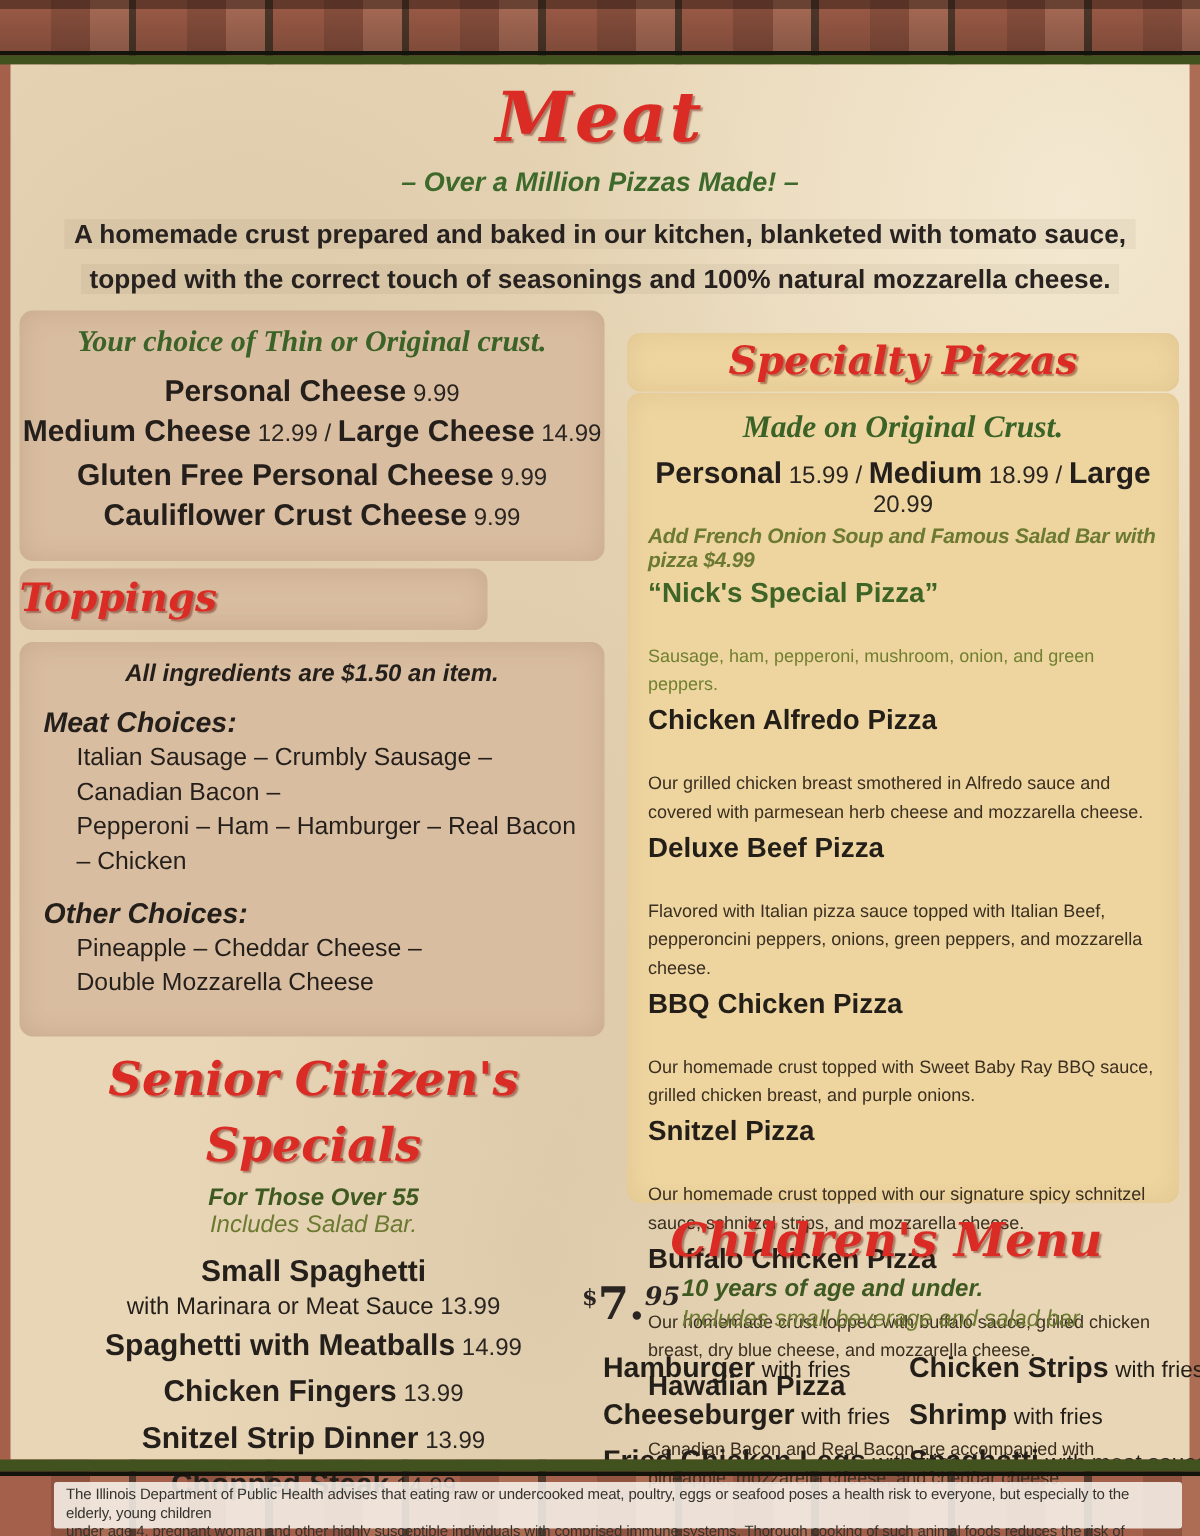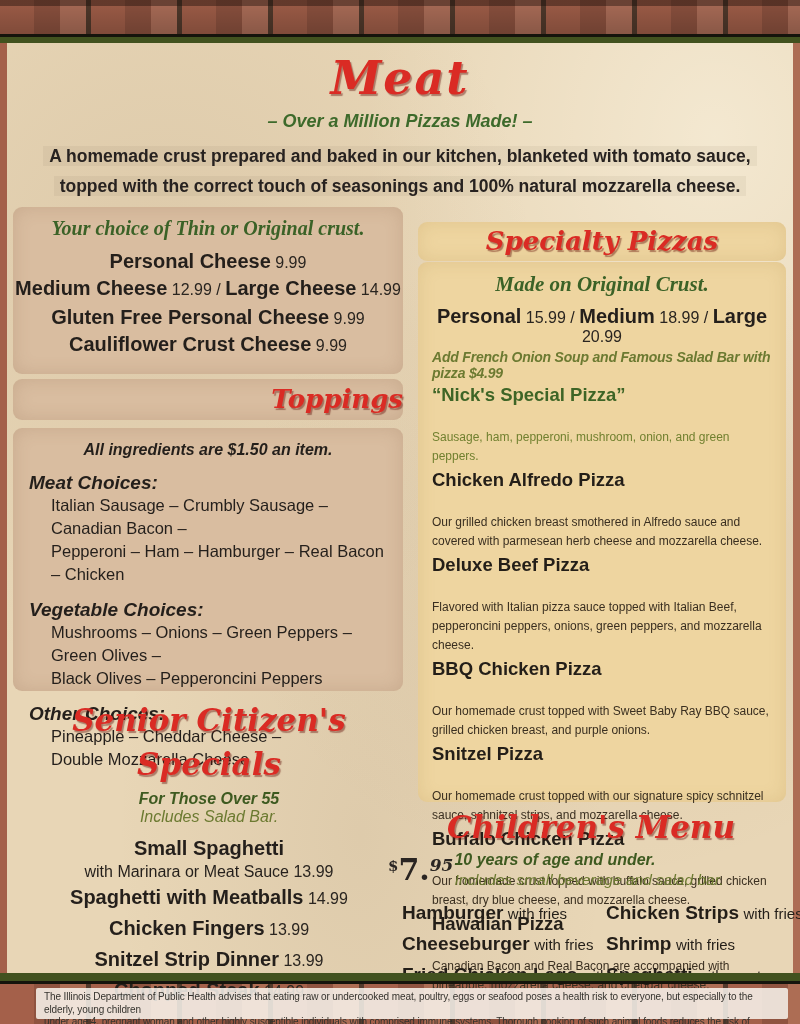--- a/index.html
+++ b/index.html
@@ -72,21 +72,21 @@
 
   
   .boxA{left:6px;top:164px;width:390px;height:167px;text-align:center;padding-top:10px;box-sizing:border-box;}
   .crust-h{font-size:20px;}
   .crust-sub{font-size:17.5px;margin-top:2px;color:#57742c;}
   .price-line{margin-top:4px;color:#241f1b;}
   .price-line .nm{font-size:20px;font-weight:bold;}
   .price-line .pr{font-size:16px;font-weight:normal;color:#2a2520;margin-top:32px;}
   .mt10{margin-top:10px;}
   .mt6{margin-top:6px;}
-  .boxB{left:6px;top:336px;width:390px;height:41px;text-align:right;}
+  .boxB{left:6px;top:336px;width:312px;height:41px;text-align:left;}
   .boxB .script{font-size:26px;line-height:41px;}
   .boxC{left:6px;top:385px;width:390px;height:263px;box-sizing:border-box;padding:13px 16px 0 16px;color:#241f1b;}
   .top-note{text-align:center;font-size:16px;font-weight:bold;font-style:italic;}
   .tgroup{margin-top:13px;}
   .tgroup-label{font-size:19px;font-weight:bold;font-style:italic;}
   .tgroup-line{font-size:16.5px;padding-left:22px;line-height:23px;}
 
   
   .senior{position:absolute;left:0;top:655px;width:404px;text-align:center;}
   .senior-h{font-size:31px;line-height:44px;}
@@ -184,25 +184,20 @@
     </div>
 
     <div class="box-tan boxC">
       <div class="top-note">All ingredients are $1.50 an item.</div>
       <div class="tgroup">
         <div class="tgroup-label">Meat Choices:</div>
         <div class="tgroup-line">Italian Sausage – Crumbly Sausage – Canadian Bacon –</div>
         <div class="tgroup-line">Pepperoni – Ham – Hamburger – Real Bacon – Chicken</div>
       </div>
       <div class="tgroup">
-        <div class="tgroup-label">Vegetable Choices:</div>
-        <div class="tgroup-line">Mushrooms – Onions – Green Peppers – Green Olives –</div>
-        <div class="tgroup-line">Black Olives – Pepperoncini Peppers</div>
-      </div>
-      <div class="tgroup">
         <div class="tgroup-label">Other Choices:</div>
         <div class="tgroup-line">Pineapple – Cheddar Cheese –</div>
         <div class="tgroup-line">Double Mozzarella Cheese</div>
       </div>
     </div>
 
     <div class="senior">
       <div class="senior-h script">Senior Citizen's Specials</div>
       <div class="senior-sub1">For Those Over 55</div>
       <div class="senior-sub2 olive-it">Includes Salad Bar.</div>

